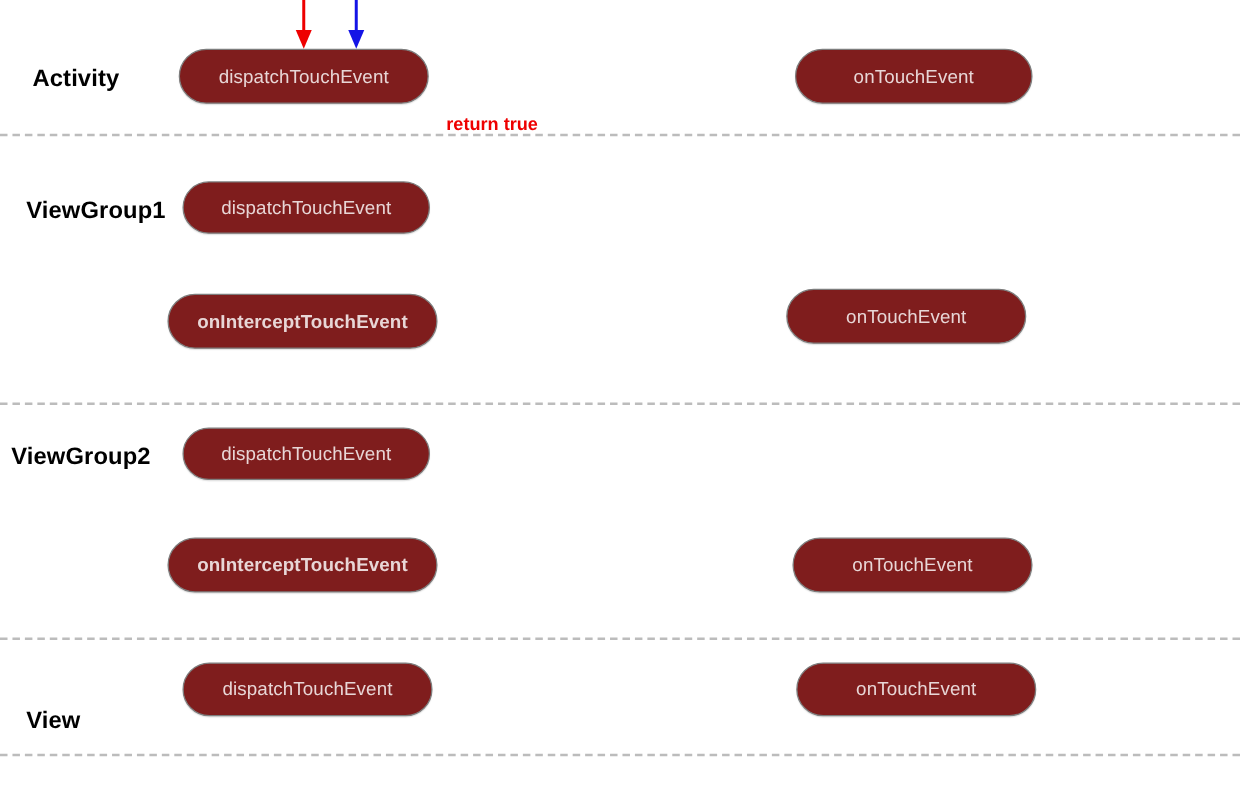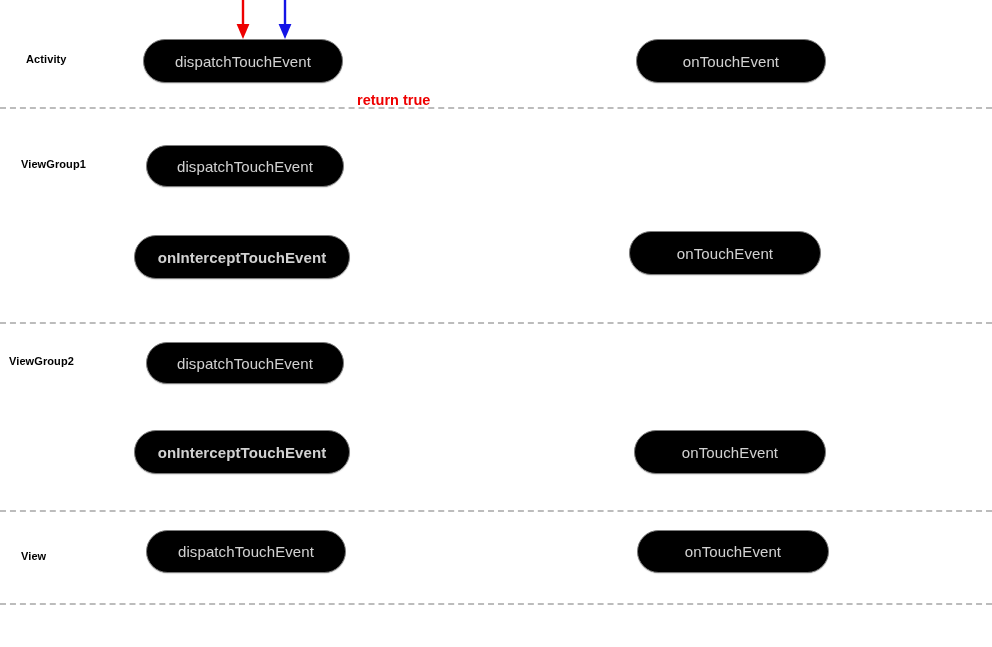--- a/index.html
+++ b/index.html
@@ -25,33 +25,33 @@
     position: absolute;
     left: 0;
     width: 992px;
     height: 0;
     border-top: 2px dashed #bcbcbc;
   }
 
   
   .lane-label {
     position: absolute;
-    font-size: 11px;
+    font-size: 19px;
     font-weight: 700;
     color: #000000;
     white-space: nowrap;
     letter-spacing: 0.1px;
     line-height: 1;
   }
 
   
   .pill {
     position: absolute;
     box-sizing: border-box;
-    background: #000000;
+    background: #7f1d1d;
     border: 1.5px solid #7d7d7d;
     border-radius: 999px;
     display: flex;
     align-items: center;
     justify-content: center;
     color: rgba(255, 255, 255, 0.82);
     font-size: 15px;
     font-weight: 400;
     white-space: nowrap;
     letter-spacing: 0.1px;
@@ -86,21 +86,21 @@
 <div id="canvas">
 
   <div class="divider" style="top:107px"></div>
   <div class="divider" style="top:322px"></div>
   <div class="divider" style="top:510px"></div>
   <div class="divider" style="top:603px"></div>
 
   <div class="lane-label" style="left:26px; top:54px">Activity</div>
   <div class="lane-label" style="left:21px; top:159px">ViewGroup1</div>
   <div class="lane-label" style="left:9px; top:356px">ViewGroup2</div>
-  <div class="lane-label" style="left:21px; top:551px">View</div>
+  <div class="lane-label" style="left:21px; top:567px">View</div>
 
   <div class="pill" style="left:143px; top:39px; width:200px; height:44px">dispatchTouchEvent</div>
   <div class="pill" style="left:636px; top:39px; width:190px; height:44px">onTouchEvent</div>
 
   <div class="pill" style="left:146px; top:145px; width:198px; height:42px">dispatchTouchEvent</div>
   <div class="pill bold" style="left:134px; top:235px; width:216px; height:44px">onInterceptTouchEvent</div>
   <div class="pill" style="left:629px; top:231px; width:192px; height:44px">onTouchEvent</div>
 
   <div class="pill" style="left:146px; top:342px; width:198px; height:42px">dispatchTouchEvent</div>
   <div class="pill bold" style="left:134px; top:430px; width:216px; height:44px">onInterceptTouchEvent</div>

